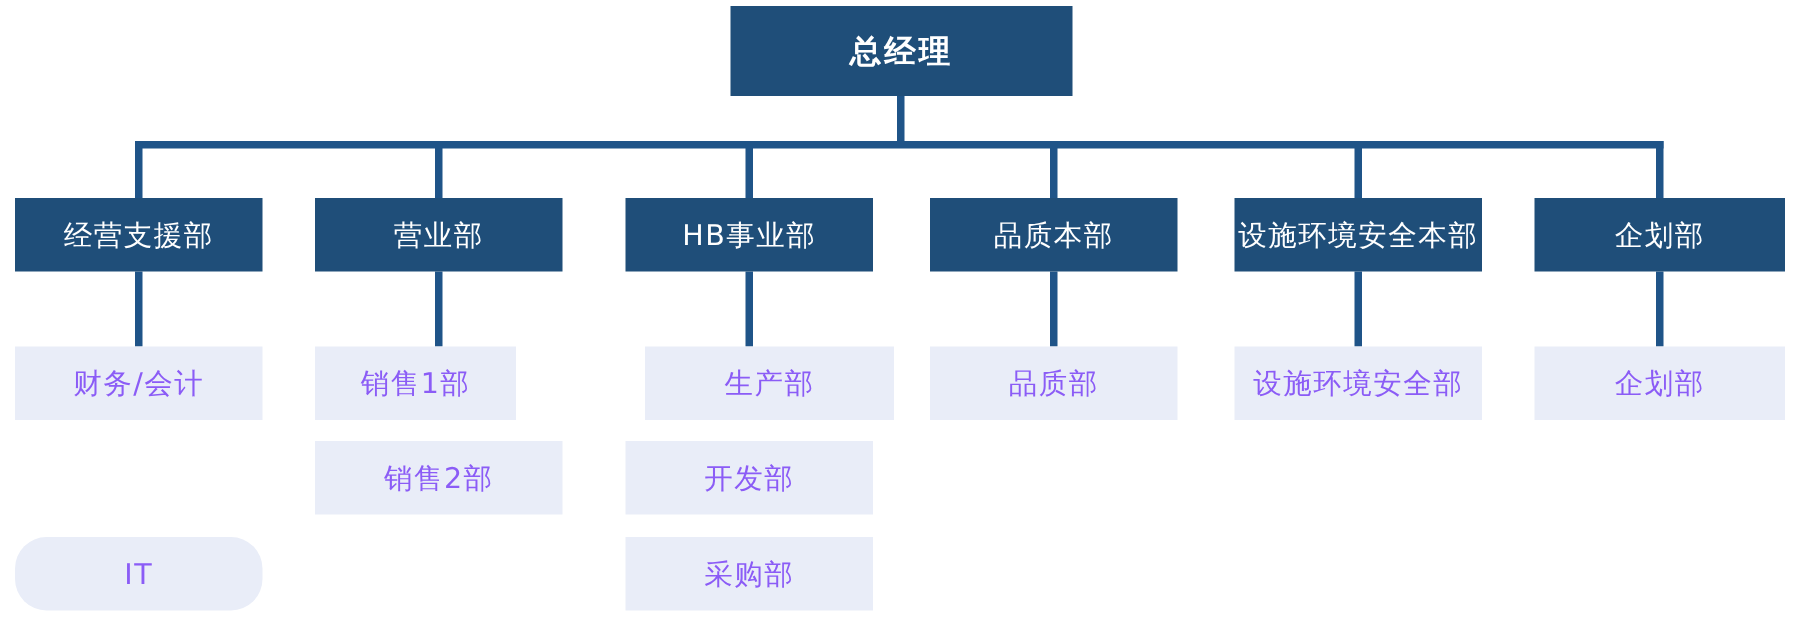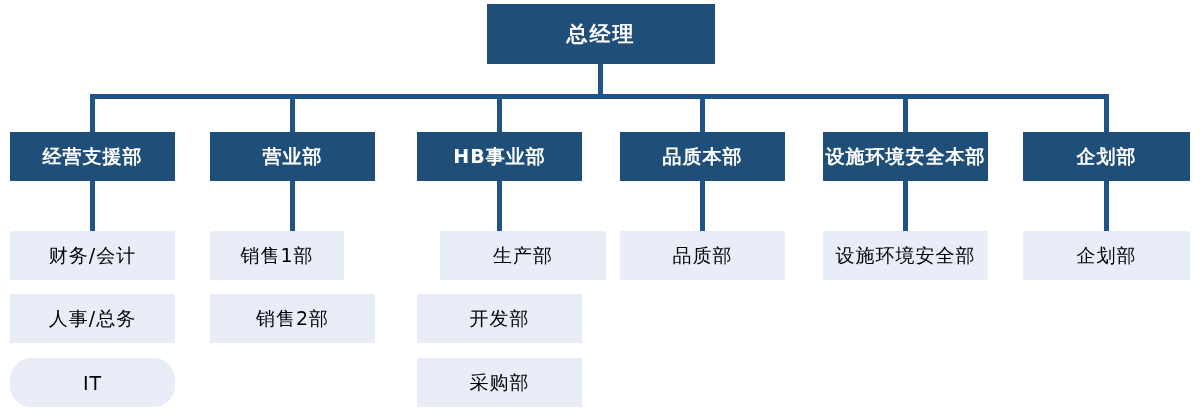--- a/index.html
+++ b/index.html
@@ -29,26 +29,26 @@
     font-size: 21px;
     font-weight: 600;
     letter-spacing: 2px;
   }
   .dept-node {
     background: #1F4E79;
     color: #ffffff;
     top: 132px;
     height: 49px;
     font-size: 19px;
-    font-weight: 700;
+    font-weight: 400;
     letter-spacing: 1px;
   }
   .sub-node {
     background: #E9EDF8;
-    color: #000000;
+    color: #8b5cf6;
     height: 49px;
     font-size: 19px;
     font-weight: 400;
     letter-spacing: 1px;
   }
   .line {
     position: absolute;
     background: #1F5488;
   }
   .line-h { top: 94px; left: 90px; width: 1019px; height: 5px; }
@@ -81,27 +81,26 @@
   <div class="node root-node">总经理</div>
 
   <div class="node dept-node" style="left:10px;   width:165px;">经营支援部</div>
   <div class="node dept-node" style="left:210px;  width:165px;">营业部</div>
   <div class="node dept-node" style="left:417px;  width:165px;">HB事业部</div>
   <div class="node dept-node" style="left:823px;  width:165px;">设施环境安全本部</div>
   <div class="node dept-node" style="left:620px;  width:165px;">品质本部</div>
   <div class="node dept-node" style="left:1023px; width:167px;">企划部</div>
 
   <div class="node sub-node" style="left:10px; width:165px; top:231px;">财务/会计</div>
-  <div class="node sub-node" style="left:10px; width:165px; top:294px;">人事/总务</div>
   <div class="node sub-node" style="left:10px; width:165px; top:358px;border-radius:21px;">IT</div>
 
   <div class="node sub-node" style="left:210px; width:134px; top:231px;">销售1部</div>
   <div class="node sub-node" style="left:210px; width:165px; top:294px;">销售2部</div>
 
-  <div class="node sub-node" style="left:440px; width:166px; top:231px;">生产部</div>
+  <div class="node sub-node" style="left:430px; width:166px; top:231px;">生产部</div>
   <div class="node sub-node" style="left:417px; width:165px; top:294px;">开发部</div>
   <div class="node sub-node" style="left:417px; width:165px; top:358px;font-family:Liberation Serif, serif;">采购部</div>
 
   <div class="node sub-node" style="left:620px; width:165px; top:231px;">品质部</div>
 
   <div class="node sub-node" style="left:823px; width:165px; top:231px;">设施环境安全部</div>
 
   <div class="node sub-node" style="left:1023px; width:167px; top:231px;">企划部</div>
 
 </div>

